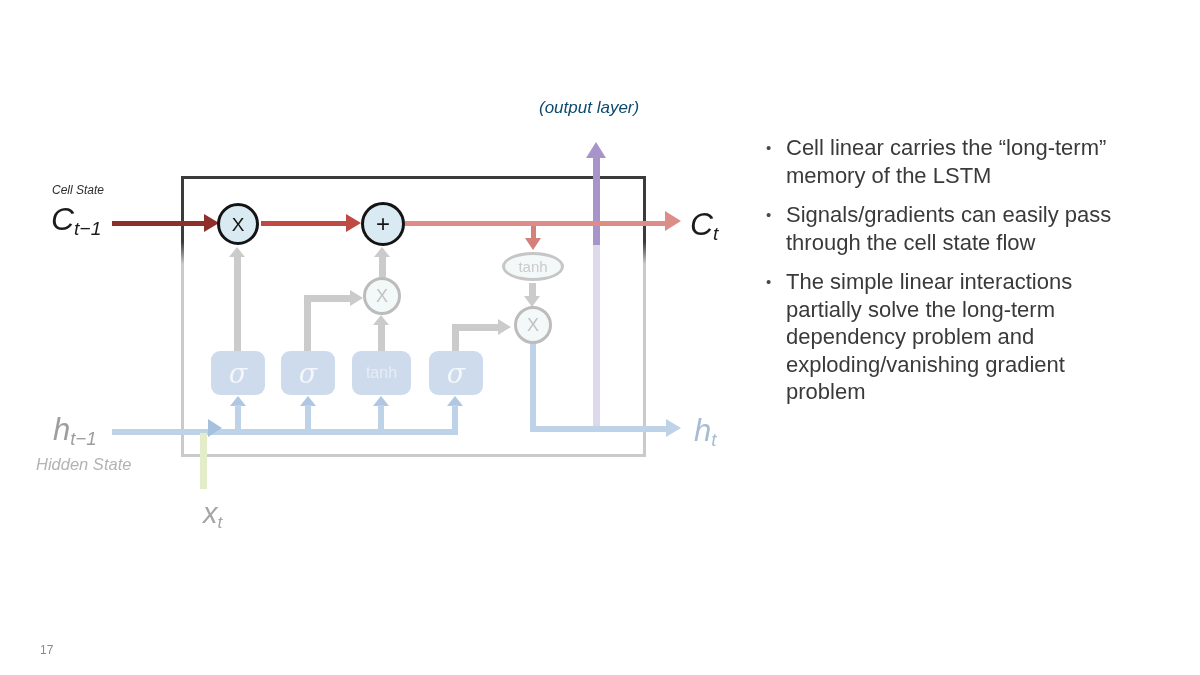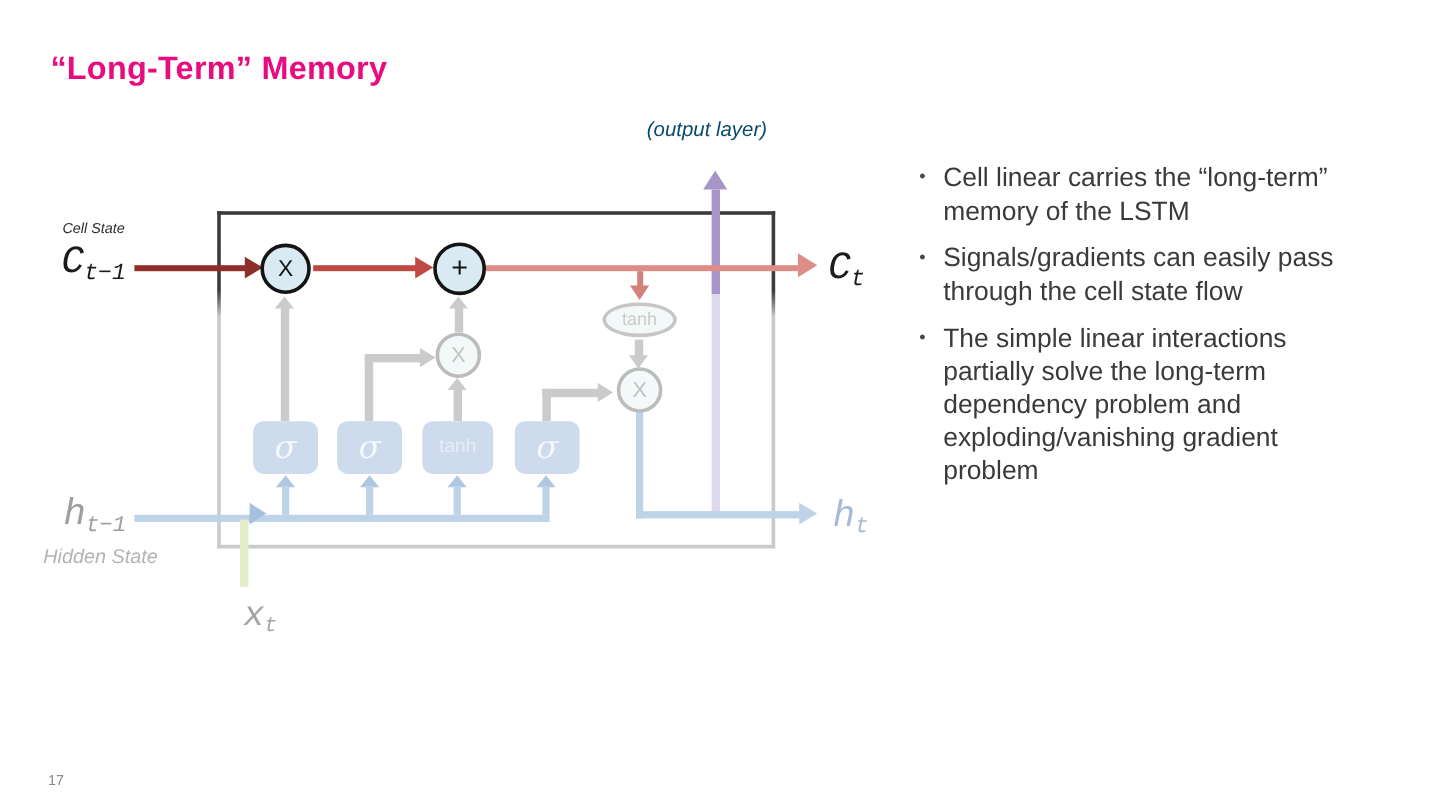--- a/index.html
+++ b/index.html
@@ -8,21 +8,21 @@
     font-family:"Liberation Sans", sans-serif; overflow:hidden; margin:0 auto;
   }
   .title {
     position:absolute; left:42px; top:42px; font-size:27px; font-weight:bold;
     color:#e90c7f; letter-spacing:0.2px;
   }
   
   .hline, .vline { position:absolute; }
   .tri { position:absolute; width:0; height:0; }
   
-  .mvar { position:absolute; font-family:Liberation Mono, monospace; font-style:italic; line-height:1;text-align:center; }
+  .mvar { position:absolute; font-family:Liberation Sans, sans-serif; font-style:italic; line-height:1;text-align:center; }
   .mvar .sub { font-size:0.60em; vertical-align:-0.28em; letter-spacing:0; }
   .dlabel { position:absolute; font-style:italic; line-height:1; }
   
   .op {
     position:absolute; border-radius:50%; box-sizing:border-box;
     display:flex; align-items:center; justify-content:center; line-height:1;
   }
   .op-active { border:3px solid #141414; background:#d9eaf3; color:#141414; z-index:6; }
   .op-faded  { border:3px solid #bcbcbc; background:#f3f8f8; color:#c2c2c2; z-index:6; }
   .oval {
@@ -42,21 +42,20 @@
   .bullet { display:flex; margin-bottom:12px; }
   .bullet .marker { width:20px; flex:0 0 20px; font-size:15px; line-height:27.5px; color:#4a4a4a; }
   .bullet .btxt { width:345px; font-size:22px; line-height:27.5px; color:#3a3a3a; }
   .pagenum { position:absolute; left:40px; top:643px; font-size:12px; color:#8a8a8a; }
 </style>
 </head>
 <body>
 
 <div class="slide">
 
-  <div class="title">“Long-Term” Memory</div>
 
   <div class="hline" style="left:181px;top:176px;width:465px;height:3px;background:#3b3b3b;z-index:2;"></div>
   <div class="vline" style="left:181px;top:176px;width:3px;height:281px;z-index:2;background:linear-gradient(to bottom,#3b3b3b 0px,#3b3b3b 66px,#c8cacc 88px,#c8cacc 100%);"></div>
   <div class="vline" style="left:643px;top:176px;width:3px;height:281px;z-index:2;background:linear-gradient(to bottom,#3b3b3b 0px,#3b3b3b 66px,#c8cacc 88px,#c8cacc 100%);"></div>
   <div class="hline" style="left:181px;top:454px;width:465px;height:3px;background:#c8cacc;z-index:2;"></div>
 
   <div class="vline" style="left:593px;top:245px;width:7px;height:186px;background:#ddd8ec;z-index:3;"></div>
   <div class="vline" style="left:593px;top:158px;width:7px;height:87px;background:#a795c9;z-index:3;"></div>
   <div class="tri" style="left:586px;top:142px;border-left:10.5px solid transparent;border-right:10.5px solid transparent;border-bottom:16px solid #a795c9;z-index:3;"></div>
   <div class="dlabel" style="left:539px;top:99px;font-size:17px;color:#0c4a6e;z-index:6;">(output layer)</div>

